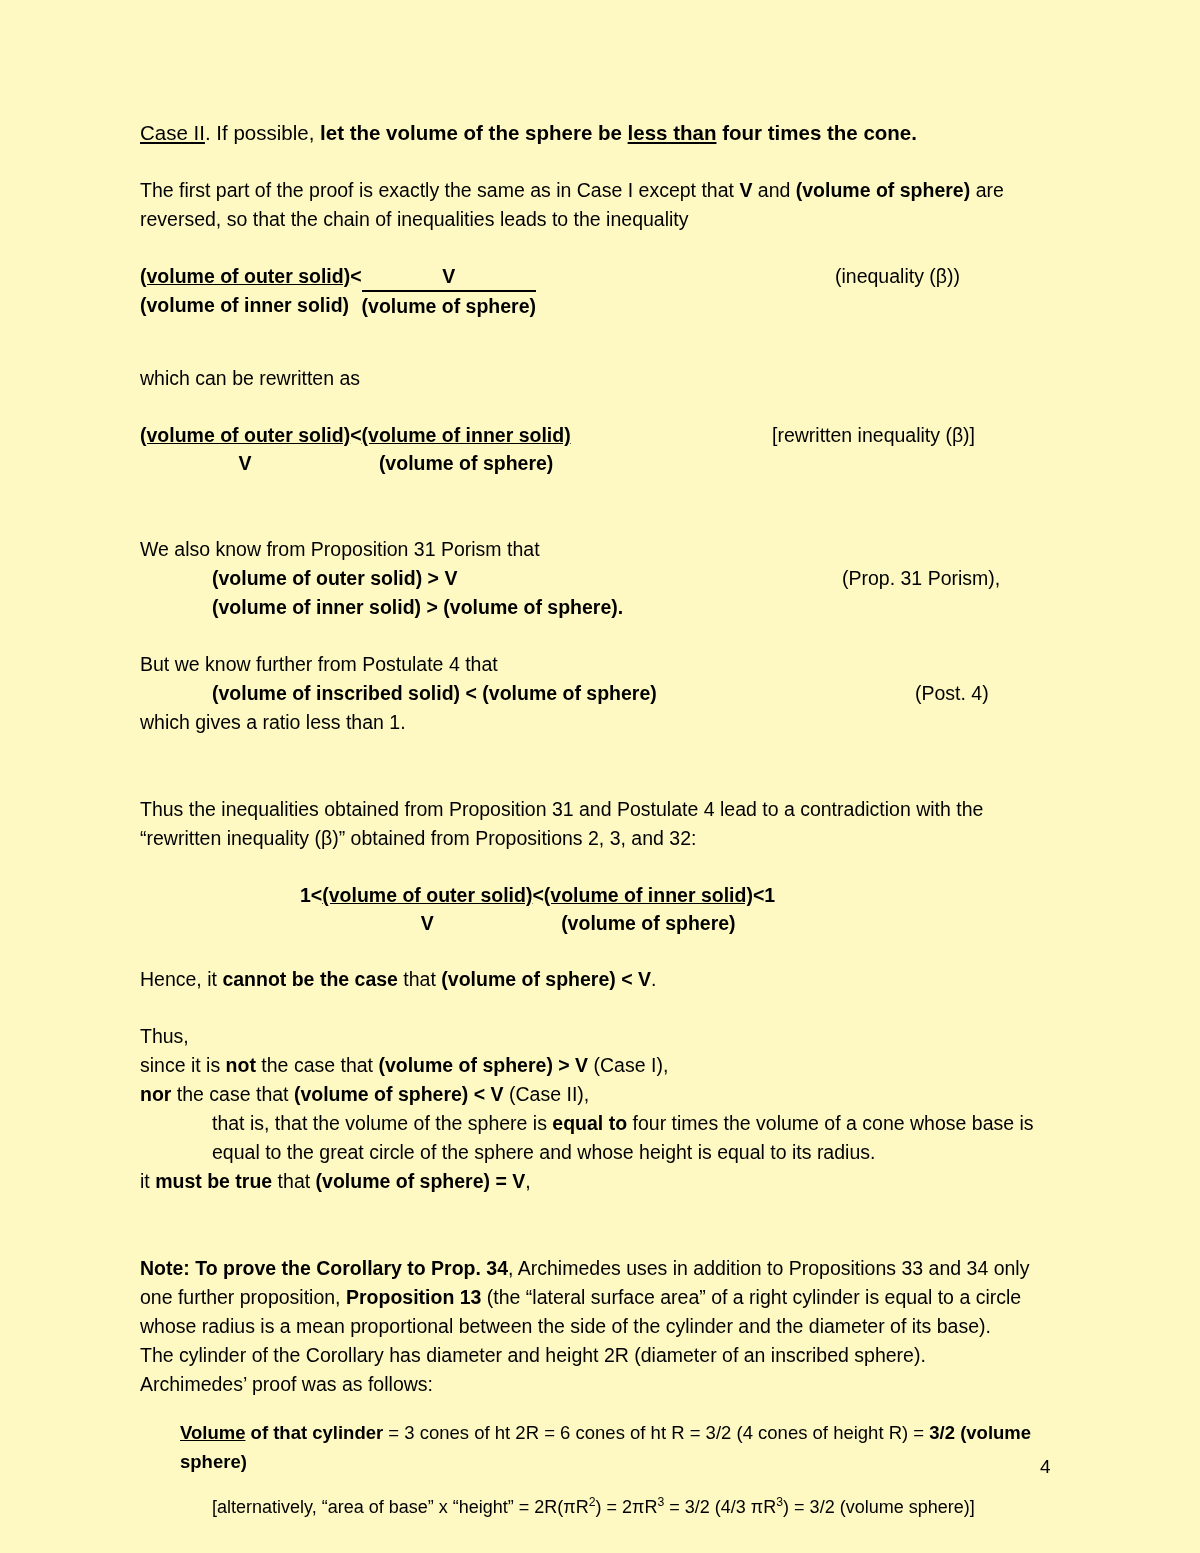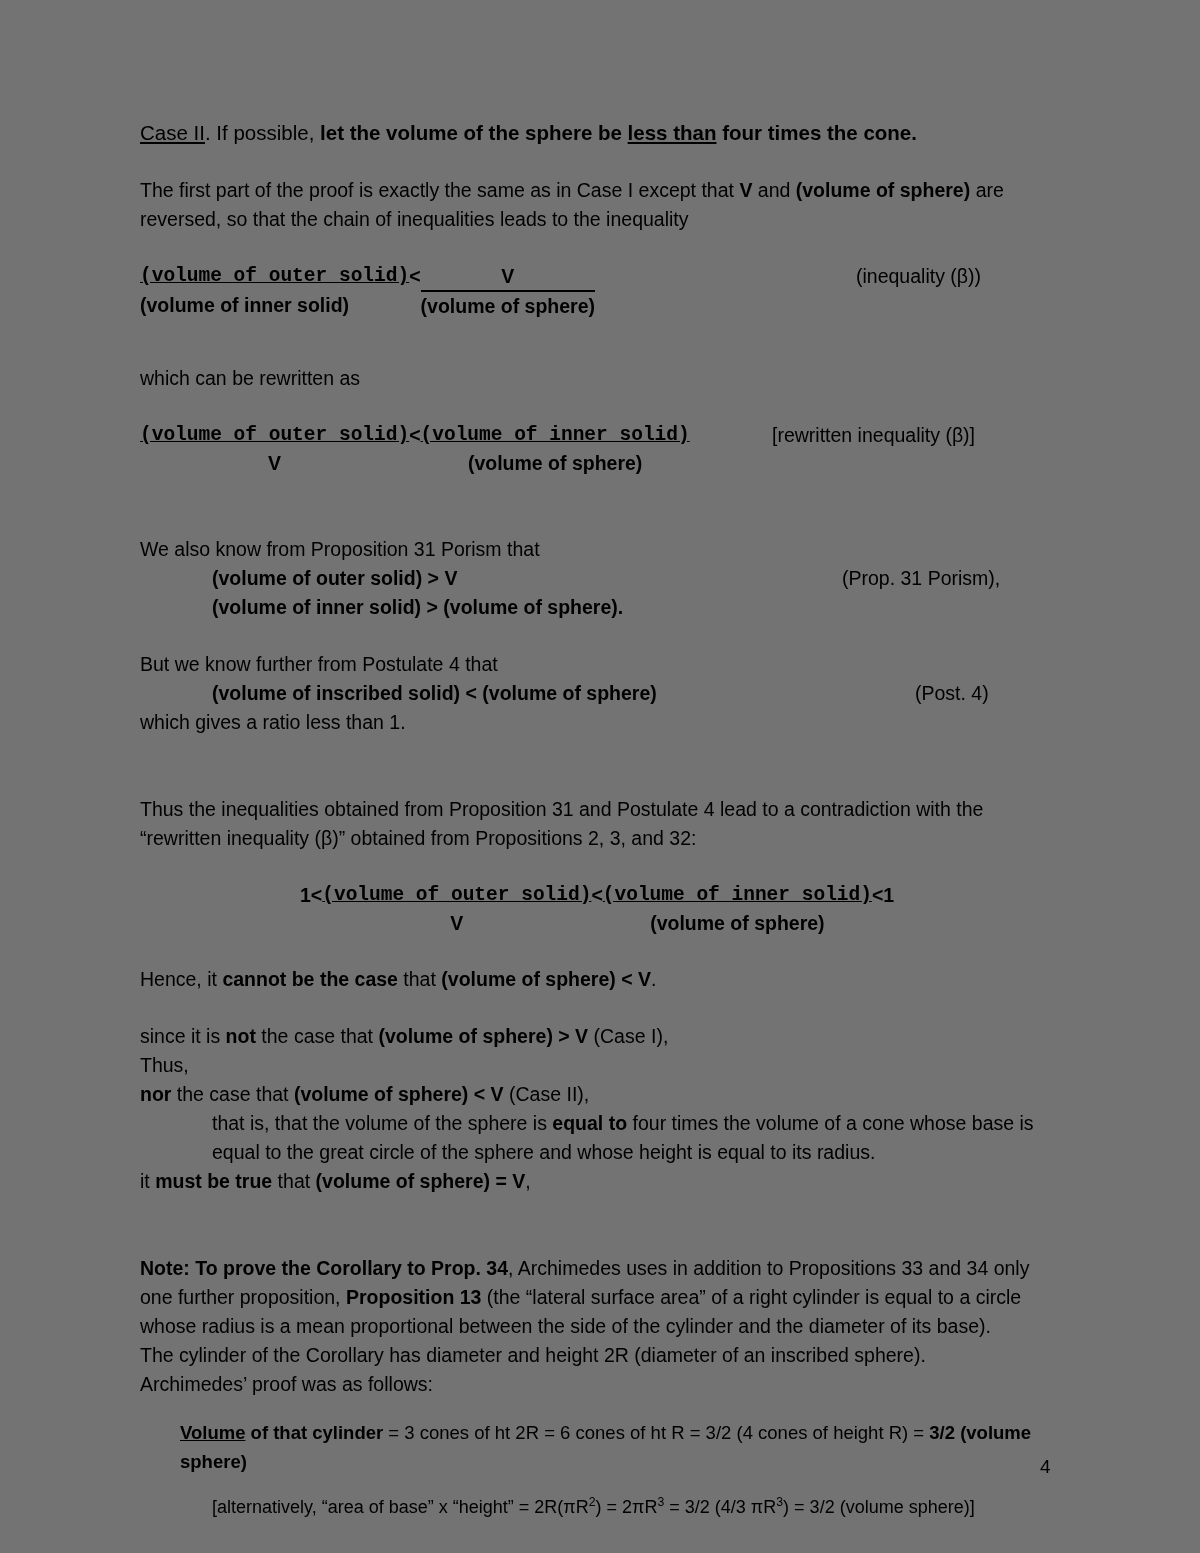--- a/index.html
+++ b/index.html
@@ -9,21 +9,21 @@
     background: #ffffff;
   }
   body {
     font-family: "Liberation Sans", sans-serif;
     color: #000000;
   }
   .page {
     position: relative;
     width: 1200px;
     height: 1553px;
-    background: #737373;
+    background: #fef9c3;
     overflow: hidden;
     box-sizing: border-box;
   }
   .content {
     position: absolute;
     left: 140px;
     top: 118px;
     width: 920px;
   }
 
@@ -70,21 +70,20 @@
   }
   .frac-table td {
     padding: 0;
     vertical-align: top;
     white-space: nowrap;
   }
   .num-underlined {
     text-decoration: underline;
     font-weight: bold;
     white-space: nowrap;
-    font-family: Liberation Mono, monospace;
   }
   .den {
     font-weight: bold;
     white-space: nowrap;
   }
   .bar-top {
     border-bottom: 2px solid #000;
     text-align: center;
     font-weight: bold;
     padding: 0 10px 1px 10px;
@@ -161,21 +160,21 @@
           <td class="op-cell">&lt;</td>
           <td class="bar-top">V</td>
         </tr>
         <tr>
           <td class="den">(volume of inner solid)</td>
           <td class="op-cell"></td>
           <td class="den ctr">(volume of sphere)</td>
         </tr>
       </tbody>
         </table>
-      <span class="annot" style="left:716px;">(inequality (β))</span>
+      <span class="annot" style="left:695px;">(inequality (β))</span>
     </div>
 
     <div class="spacer-lg"></div>
 
     <p class="para">which can be rewritten as</p>
 
     <div class="spacer-md"></div>
 
     <div class="disp-row">
       <table class="frac-table">
@@ -249,24 +248,24 @@
 
     <div class="spacer-md"></div>
 
     <p class="para">
       <span>Hence, it </span><span class="b">cannot be the case</span><span> that </span><span class="b">(volume of sphere) &lt;  V</span><span>.</span>
     </p>
 
     <div class="spacer-md"></div>
 
     <div>
+      <p class="para">Thus,</p>
       <p class="para">
         <span>since it is </span><span class="b">not</span><span> the case that </span><span class="b">(volume of sphere) &gt; V</span><span> (Case I),</span>
       </p>
-      <p class="para">Thus,</p>
       <p class="para">
         <span class="b">nor</span><span> the case that </span><span class="b">(volume of sphere) &lt;  V</span><span> (Case II),</span>
       </p>
       <p class="para indent2">
         <span>that is, that the volume of the sphere is </span><span class="b">equal to</span><span> four times the volume of a cone whose base is</span><br>
         <span>equal to the great circle of the sphere and whose height is equal to its radius.</span>
       </p>
       <p class="para">
         <span>it </span><span class="b">must be true</span><span> that </span><span class="b">(volume of sphere) =  V</span><span>,</span>
       </p>

